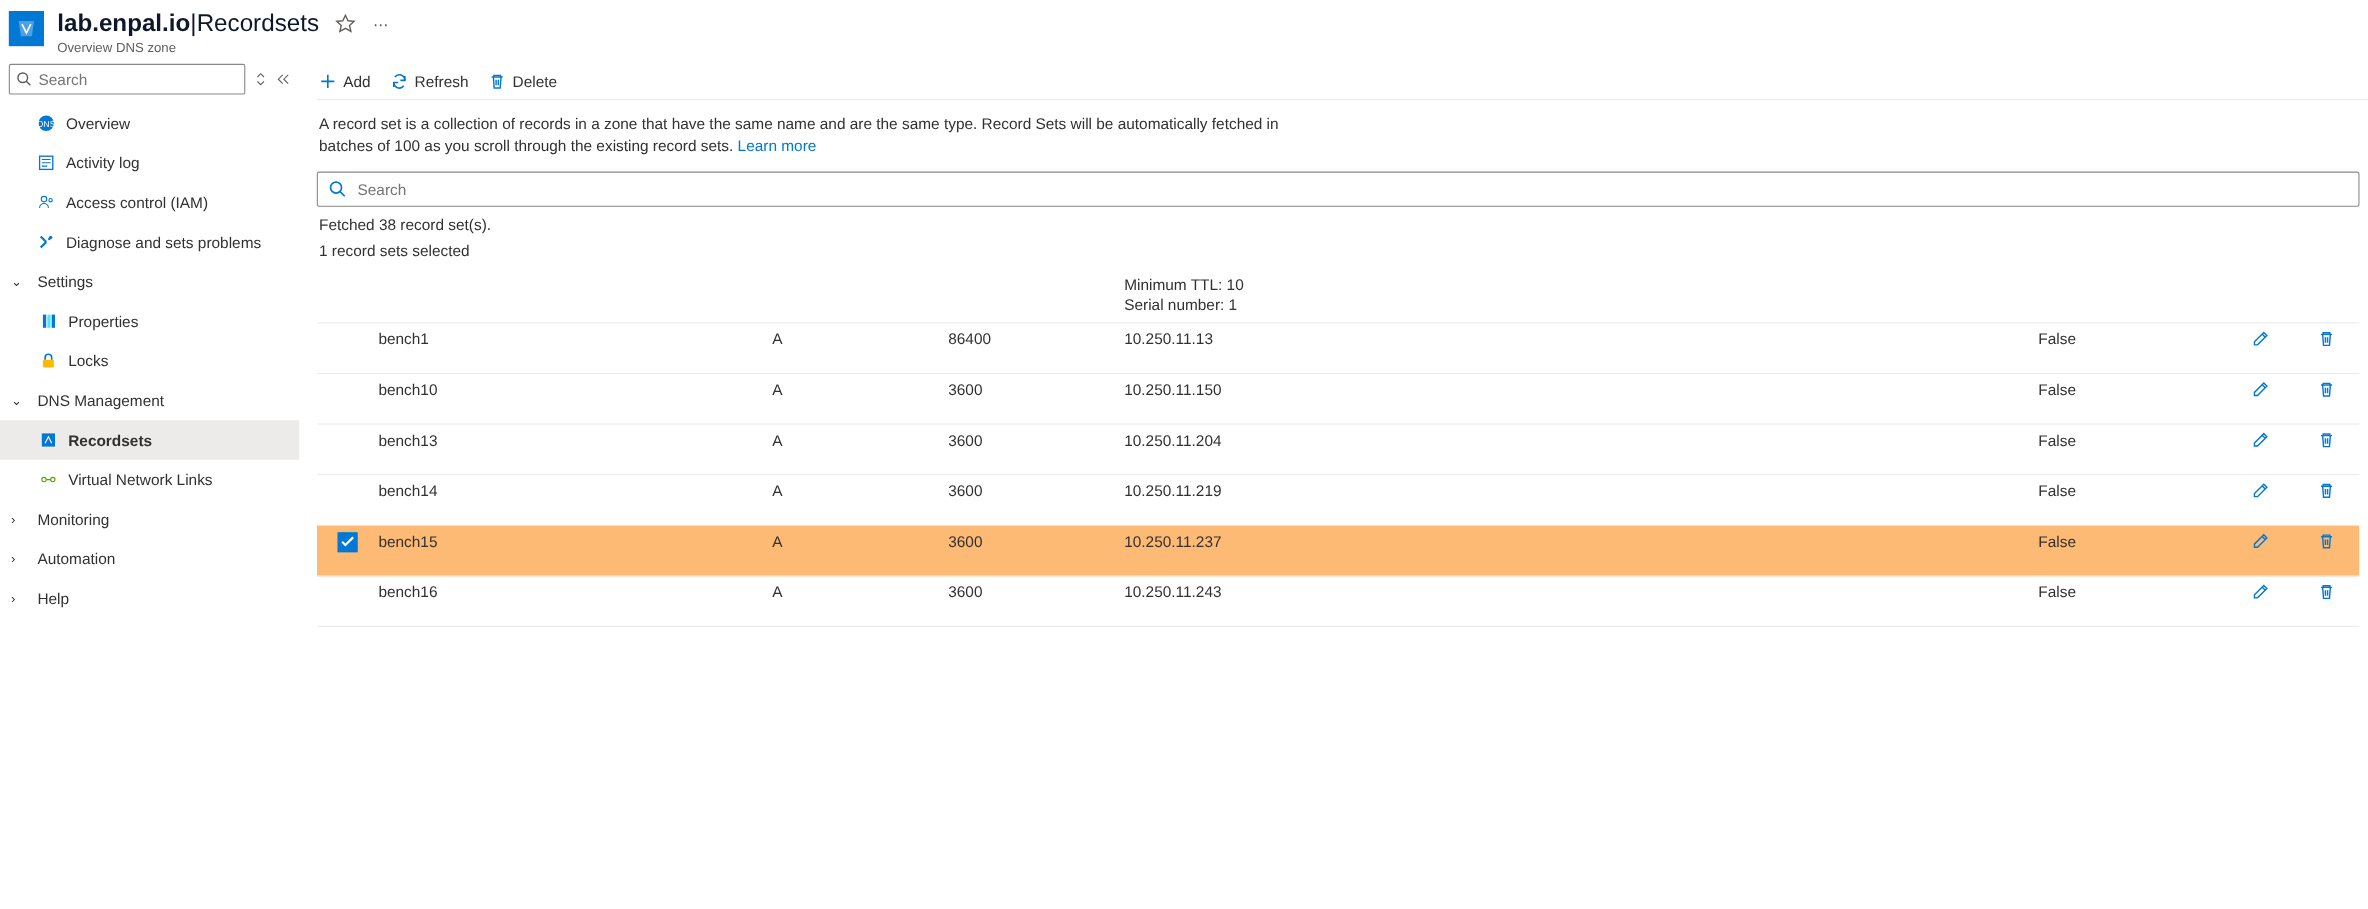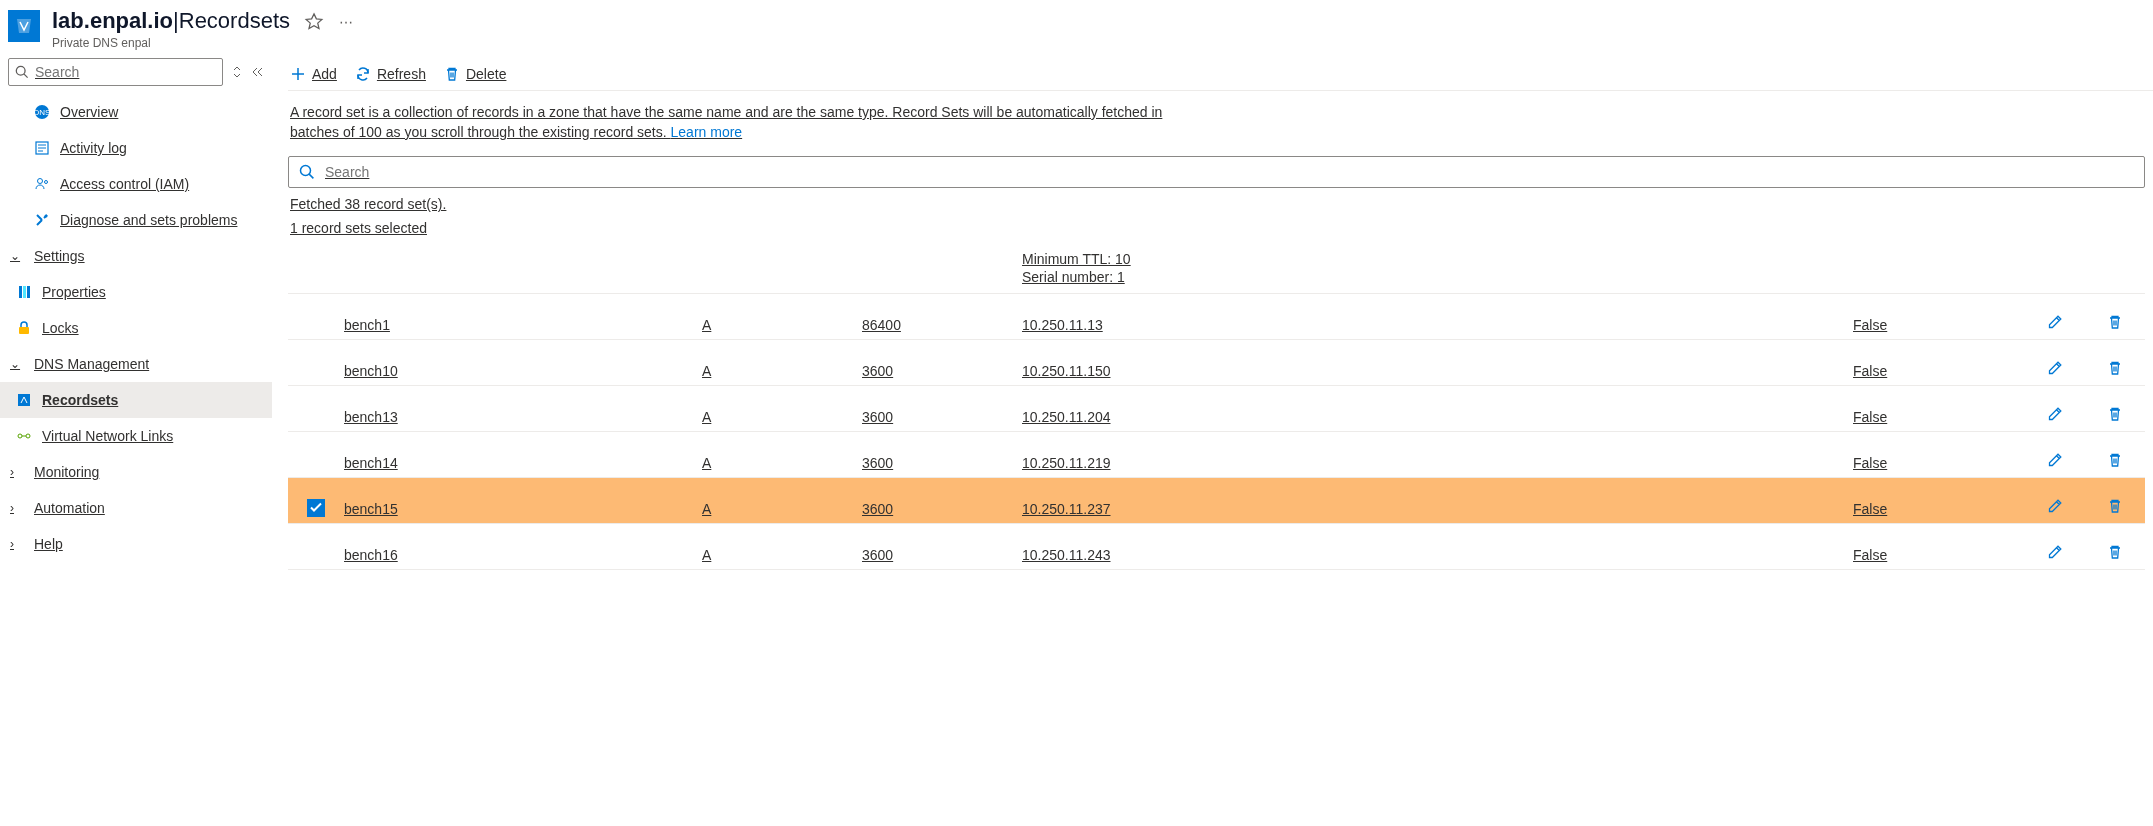--- a/index.html
+++ b/index.html
@@ -12,34 +12,34 @@
     .header-icon { width: 32px; height: 32px; background: #0078d4; display: flex; align-items: center; justify-content: center; margin-right: 12px; margin-top: 2px; }
     .header-icon svg { width: 20px; height: 20px; fill: #fff; }
     .header-text { flex: 0 0 auto; }
     .header-title { font-size: 22px; font-weight: 600; color: #0f172a; display: flex; align-items: center; }
     .header-title .light { font-weight: 400; }
     .header-sub { font-size: 12px; color: #605e5c; margin-top: 2px; }
     .header-actions { display: flex; align-items: center; margin-left: 14px; margin-top: 4px; gap: 12px; }
     .header-actions .icon-btn { width: 20px; height: 20px; display:flex; align-items:center; justify-content:center; cursor:pointer; color:#605e5c; }
 
     
-    .main { display: flex; flex: 1; overflow: hidden; text-decoration: underline; }
+    .main { display: flex; flex: 1; overflow: hidden; }
 
     
     .sidebar { width: 280px; display: flex; flex-direction: column; padding-right: 8px; }
     .sidebar-top { display: flex; align-items: center; gap: 8px; padding: 4px 8px 8px 8px; }
     .search-wrap { flex: 1; position: relative; display:flex; align-items:center; border:1px solid #8a8886; border-radius:2px; height: 28px; background:#fff; }
     .search-wrap svg { width: 14px; height:14px; margin-left: 6px; color:#605e5c; }
     .search-wrap input { border:none; outline:none; flex:1; font-size: 14px; padding: 0 6px; background:transparent; }
     .updown { width:16px; height:16px; color:#605e5c; cursor:pointer; display:flex; align-items:center; justify-content:center; font-size:11px; }
     .collapse { width:16px; height:16px; color:#605e5c; cursor:pointer; display:flex; align-items:center; justify-content:center; }
 
     .nav { display:flex; flex-direction:column; }
     .nav-item { display:flex; align-items:center; height: 36px; padding: 0 10px; cursor:pointer; gap:10px; }
-    .nav-item.sub { padding-left: 16px; }
+    .nav-item.sub { padding-left: 36px; }
     .nav-item.selected { background:#edebe9; font-weight: 600; }
     .nav-item .chevron { width:14px; font-size:12px; color:#323130; }
     .nav-item .nav-icon { width:16px; height:16px; display:flex; align-items:center; justify-content:center; }
     .nav-item .nav-label { flex:1; }
 
     
     .content { flex:1; display:flex; flex-direction:column; padding: 4px 0 0 8px; overflow:hidden; }
     .toolbar { display:flex; align-items:center; gap: 18px; padding: 8px 2px; border-bottom: 1px solid #edebe9; }
     .tool-btn { display:flex; align-items:center; gap:6px; cursor:pointer; color:#323130; font-size:14px; }
     .tool-btn svg { width:16px; height:16px; color:#0078d4; }
@@ -48,21 +48,21 @@
     .description a { color:#0078d4; text-decoration:none; cursor:pointer; }
 
     .record-search { margin: 6px 0 6px 0; display:flex; align-items:center; border:1px solid #8a8886; border-radius:2px; height: 32px; background:#fff; max-width: 100%; margin-right: 8px; }
     .record-search svg { width:16px; height:16px; margin-left:10px; color:#0078d4; }
     .record-search input { border:none; outline:none; flex:1; font-size:14px; padding:0 10px; background:transparent; }
 
     .status-line { font-size: 14px; padding: 2px 2px; }
     .status-line + .status-line { margin-top: 4px; margin-bottom: 6px; }
 
     .grid { flex:1; overflow:auto; margin-right: 8px; }
-    .row { display:flex; align-items:flex-end; min-height:46px; border-bottom:1px solid #edebe9; }
+    .row { display:flex; align-items:flex-start; min-height:46px; border-bottom:1px solid #edebe9; }
     .row.selected { background:#fdba74; }
     .cell { padding: 6px 8px; font-size:14px; }
     .c-check { width:56px; display:flex; justify-content:center; }
     .c-name { flex: 0 0 350px; padding-left: 0; }
     .c-type { flex: 0 0 160px; }
     .c-ttl { flex: 0 0 160px; }
     .c-value { flex: 1 1 250px; }
     .c-auto { flex: 0 0 180px; }
     .c-edit { width: 60px; display:flex; justify-content:center; }
     .c-del { width: 60px; display:flex; justify-content:center; }
@@ -117,21 +117,21 @@
           <path d="M3 3h14l-2 14H5z" fill="#fff" opacity="0.3"></path>
           <path d="M6 6l4 8 4-8" stroke="#fff" fill="none" stroke-width="1.5"></path>
         </svg>
     </div>
     <div class="header-text">
       <div class="header-title">
         <span>lab.enpal.io</span>
           <span class="light"> | </span>
           <span class="light">Recordsets</span>
       </div>
-      <div class="header-sub">Private DNS enpal</div>
+      <div class="header-sub">Overview DNS zone</div>
     </div>
     <div class="header-actions">
       <div class="icon-btn">
           <svg viewBox="0 0 16 16">
             <use href="#i-star"></use>
           </svg>
         </div>
       <div class="icon-btn">⋯</div>
     </div>
   </div>

